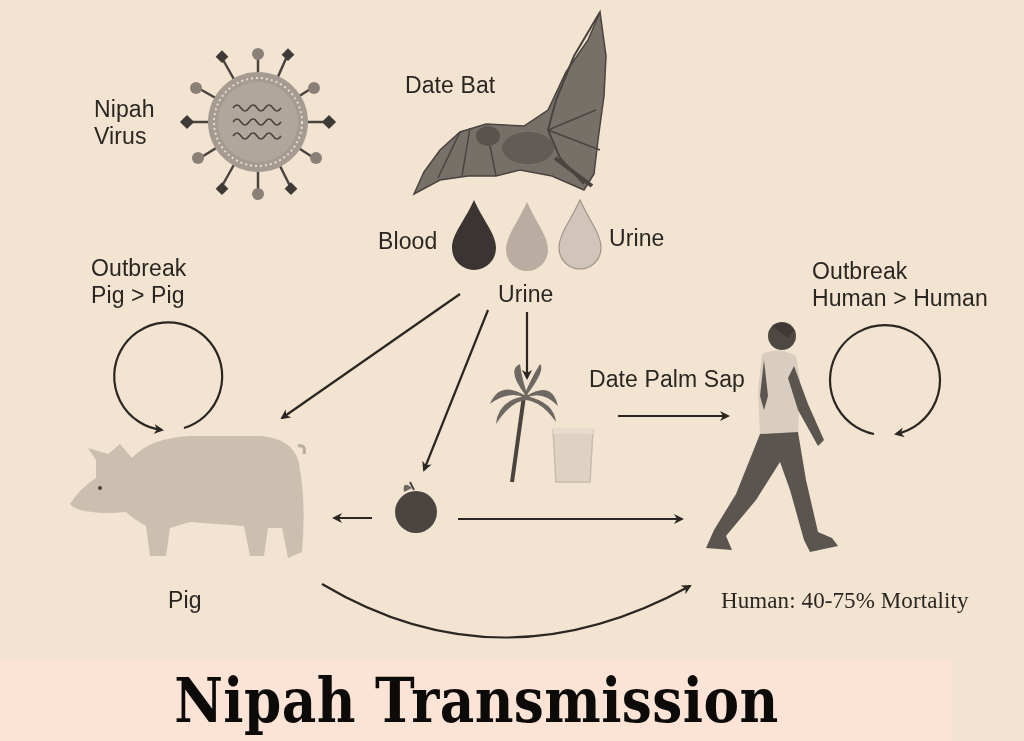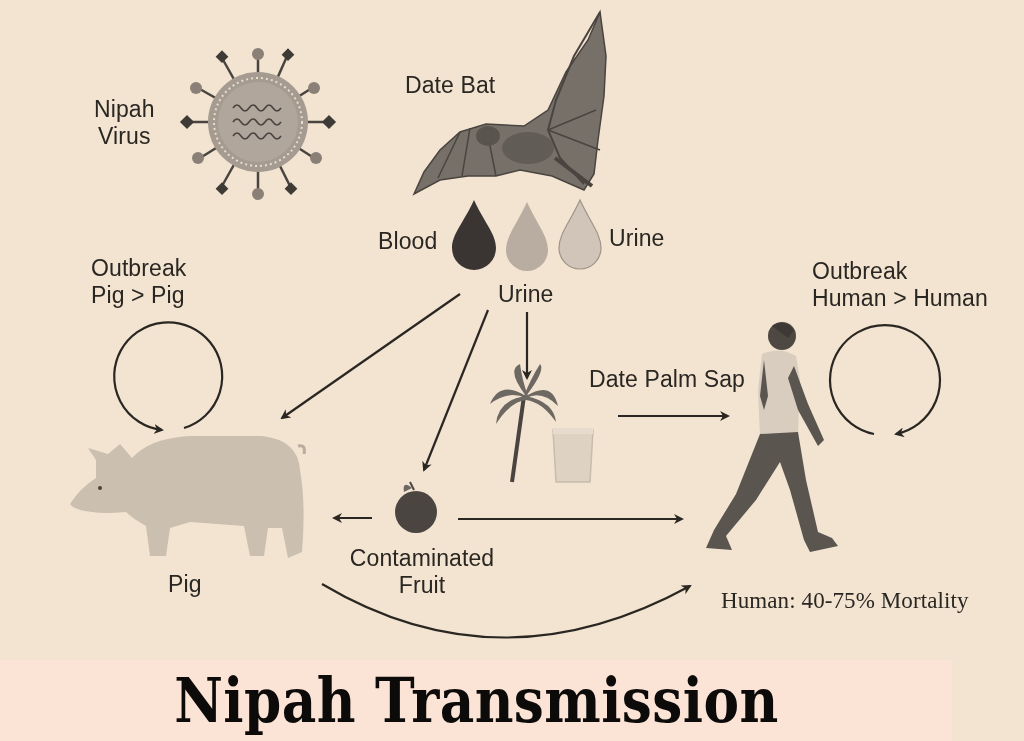--- a/index.html
+++ b/index.html
@@ -149,21 +149,21 @@
     <g>
       <circle cx="782" cy="336" r="14" fill="#4e4843"></circle>
       <path d="M772,326 Q784,318 794,330 L788,338 Z" fill="#3e3935"></path>
       <path d="M762,354 Q780,346 796,356 L800,380 L798,434 L760,436 L758,390 Z" fill="#d8cdbf"></path>
       <path d="M760,434 L798,432 L806,480 L818,532 L832,538 L838,546 L810,552 L804,540 L790,490 L780,462 L756,500 L726,536 L732,550 L706,548 L714,530 L736,494 Z" fill="#5b5550"></path>
       <path d="M794,366 L808,404 L824,440 L818,446 L798,410 L788,378 Z" fill="#5b5550"></path>
       <path d="M764,360 L760,396 L764,410 L768,396 Z" fill="#5b5550"></path>
     </g>
   </svg>
 
-  <div class="lbl" style="left:94px;top:96px;text-align:center;">
+  <div class="lbl" style="left:94px;top:96px;">
     <div>Nipah</div>
     <div>Virus</div>
   </div>
 
   <div class="lbl" style="left:405px;top:72px;">Date Bat</div>
 
   <div class="lbl" style="left:378px;top:228px;">Blood</div>
   <div class="lbl" style="left:609px;top:225px;">Urine</div>
   <div class="lbl" style="left:498px;top:281px;">Urine</div>
 
@@ -172,25 +172,21 @@
     <div>Pig &gt; Pig</div>
   </div>
 
   <div class="lbl" style="left:812px;top:258px;">
     <div>Outbreak</div>
     <div>Human &gt; Human</div>
   </div>
 
   <div class="lbl" style="left:557px;top:366px;margin-left:32px;">Date Palm Sap</div>
 
-  <div class="lbl center" style="left:338px;top:545px;width:168px;">
-    <div>Contaminated</div>
-    <div>Fruit</div>
-  </div>
 
-  <div class="lbl" style="left:168px;top:571px;">Pig</div>
+  <div class="lbl" style="left:168px;top:587px;">Pig</div>
 
   <div class="lbl" style="left:721px;top:587px;font-family:Liberation Serif, serif;">Human: 40-75% Mortality</div>
 </div>
 
 <div id="title-bar">
   <h1>Nipah Transmission</h1>
 </div>
 
 </body></html>

